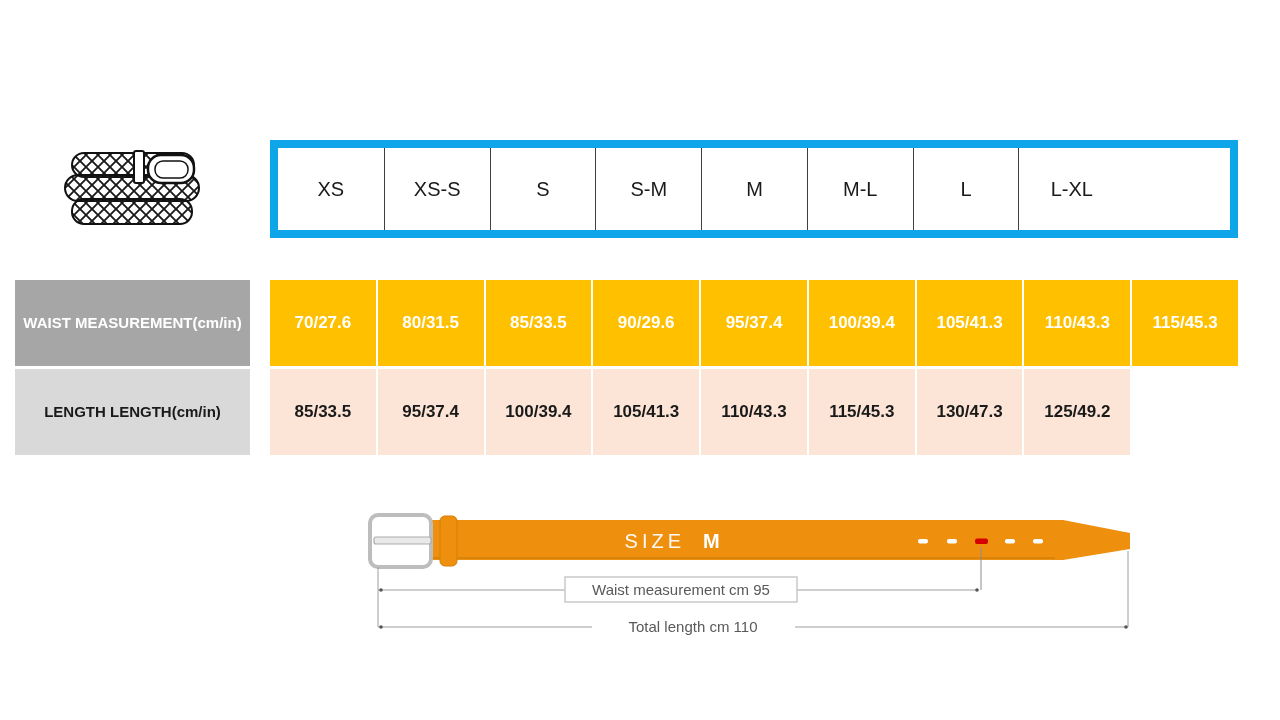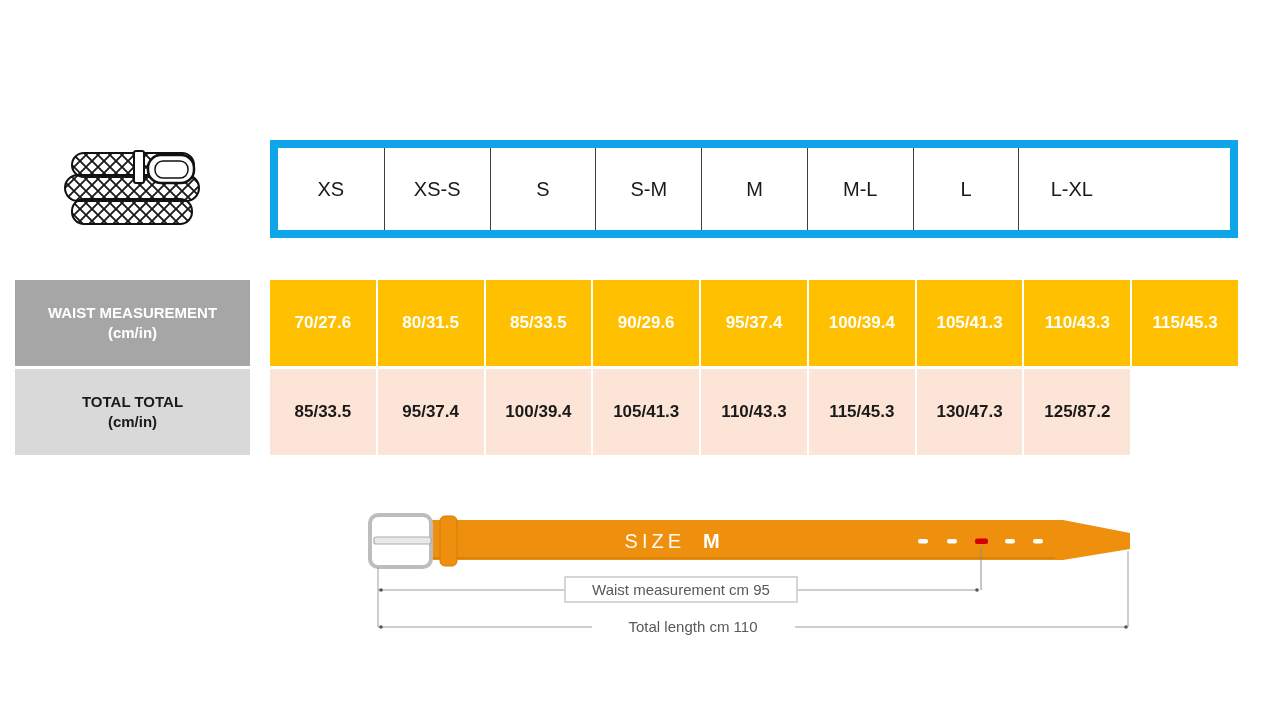--- a/index.html
+++ b/index.html
@@ -20,21 +20,21 @@
   }
   .size-cell{
     display:flex;align-items:center;justify-content:center;
     font-size:20px;color:#1a1a1a;
     border-left:1px solid #3f3f3f;box-sizing:border-box;
   }
   .size-cell:first-child{border-left:none;}
   
   .row-label{
     position:absolute;left:15px;width:235px;
-    display:flex;flex-direction:column;align-items:center;justify-content:center;
+    display:flex;flex-direction:row;align-items:center;justify-content:center;
     font-size:15px;font-weight:bold;line-height:1.35;text-align:center;
   }
   .row-label.waist{top:280px;height:86px;background:#A6A6A6;color:#ffffff;}
   .row-label.length{top:369px;height:86px;background:#D9D9D9;color:#1a1a1a;}
   
   .data-row{
     position:absolute;left:270px;width:968px;height:86px;
     display:grid;grid-template-columns:repeat(9,1fr);column-gap:2px;
   }
   .data-row.waist{top:280px;}
@@ -93,32 +93,32 @@
     <div class="val-cell">85/33.5</div>
     <div class="val-cell">90/29.6</div>
     <div class="val-cell">95/37.4</div>
     <div class="val-cell">100/39.4</div>
     <div class="val-cell">105/41.3</div>
     <div class="val-cell">110/43.3</div>
     <div class="val-cell">115/45.3</div>
   </div>
 
   <div class="row-label length">
-    <span>TOTAL TOTAL</span>
+    <span>LENGTH LENGTH</span>
     <span>(cm/in)</span>
   </div>
   <div class="data-row length">
     <div class="val-cell">85/33.5</div>
     <div class="val-cell">95/37.4</div>
     <div class="val-cell">100/39.4</div>
     <div class="val-cell">105/41.3</div>
     <div class="val-cell">110/43.3</div>
     <div class="val-cell">115/45.3</div>
     <div class="val-cell">130/47.3</div>
-    <div class="val-cell">125/87.2</div>
+    <div class="val-cell">125/49.2</div>
   </div>
 
   <div class="belt-diagram">
     <svg width="790" height="150" viewBox="0 0 790 150" xmlns="http://www.w3.org/2000/svg">
 
       <path d="M74,15 H708 L775,28 V44 L708,55 H74 Z" fill="#EE8F0E"></path>
       <path d="M74,53 H700" stroke="#C77A05" stroke-width="2" opacity="0.55" fill="none"></path>
 
       <rect x="85" y="11" width="17" height="50" rx="5" fill="#EE8F0E" stroke="#D67E06" stroke-width="1"></rect>
 

